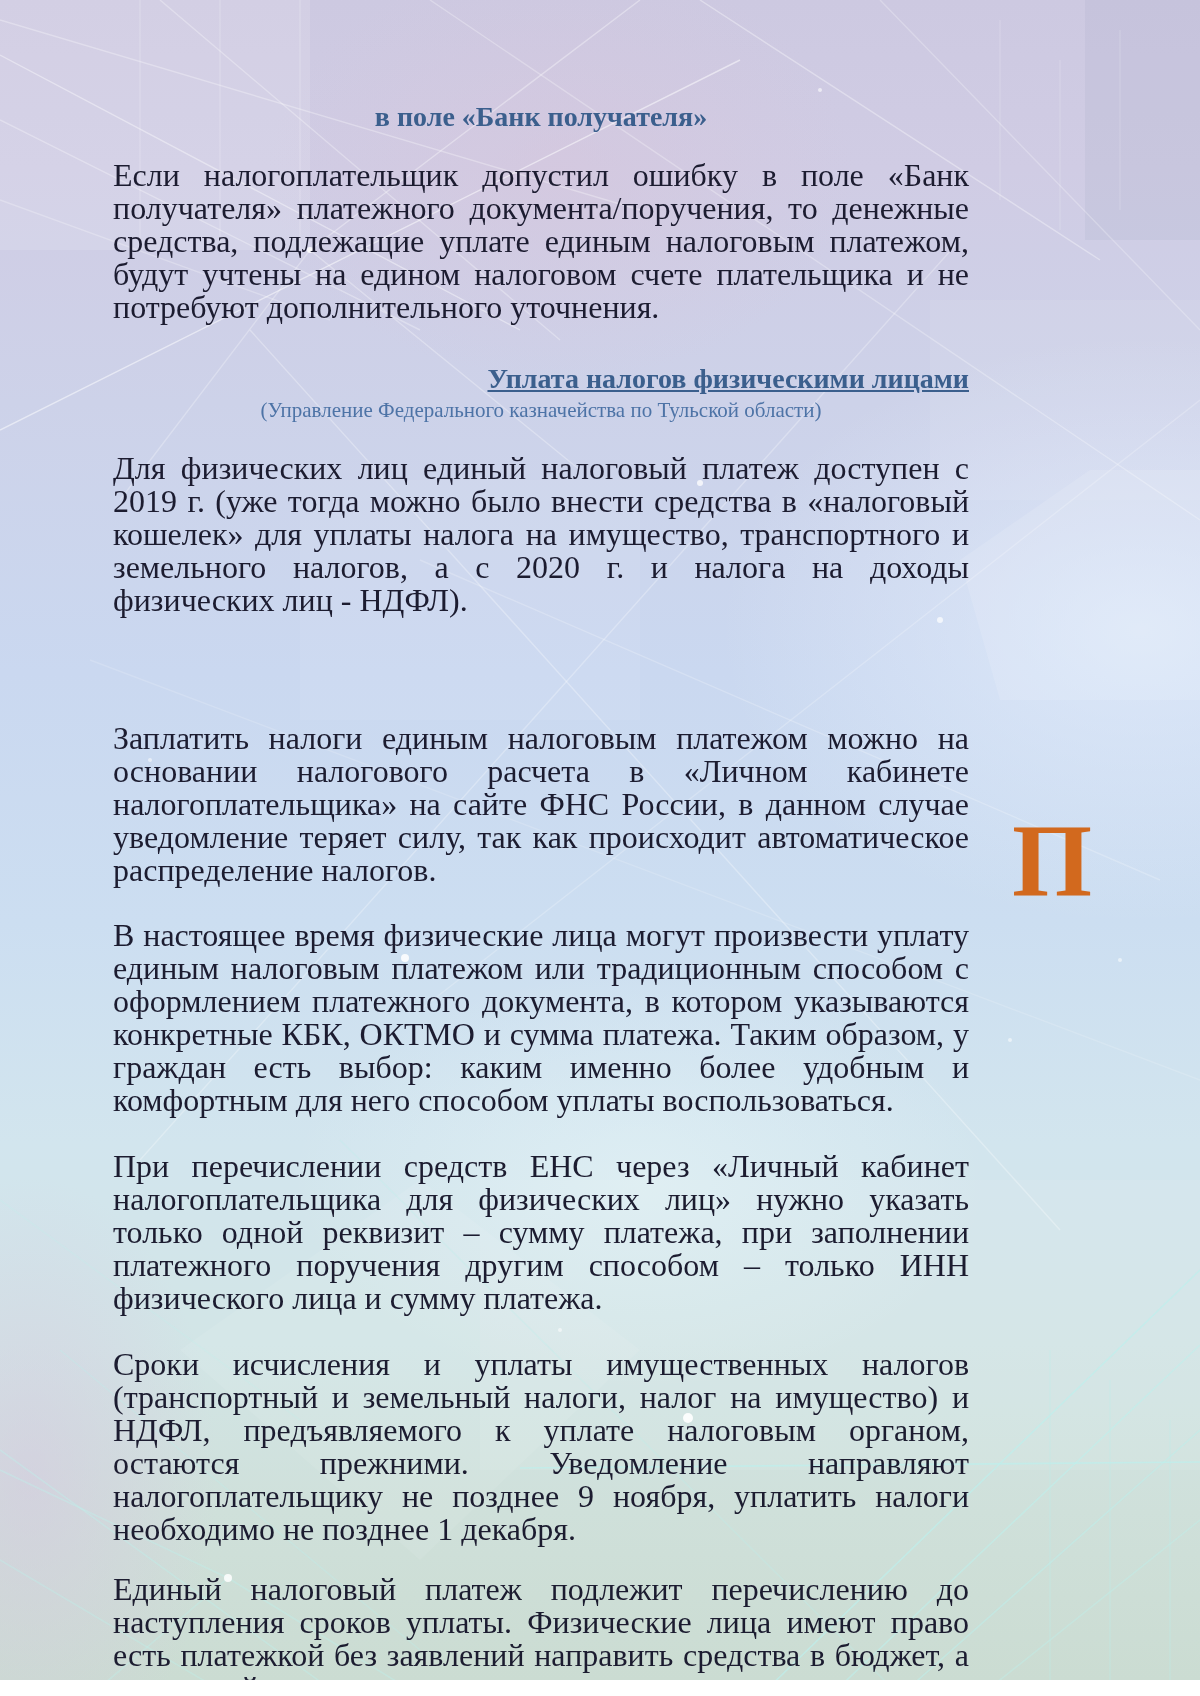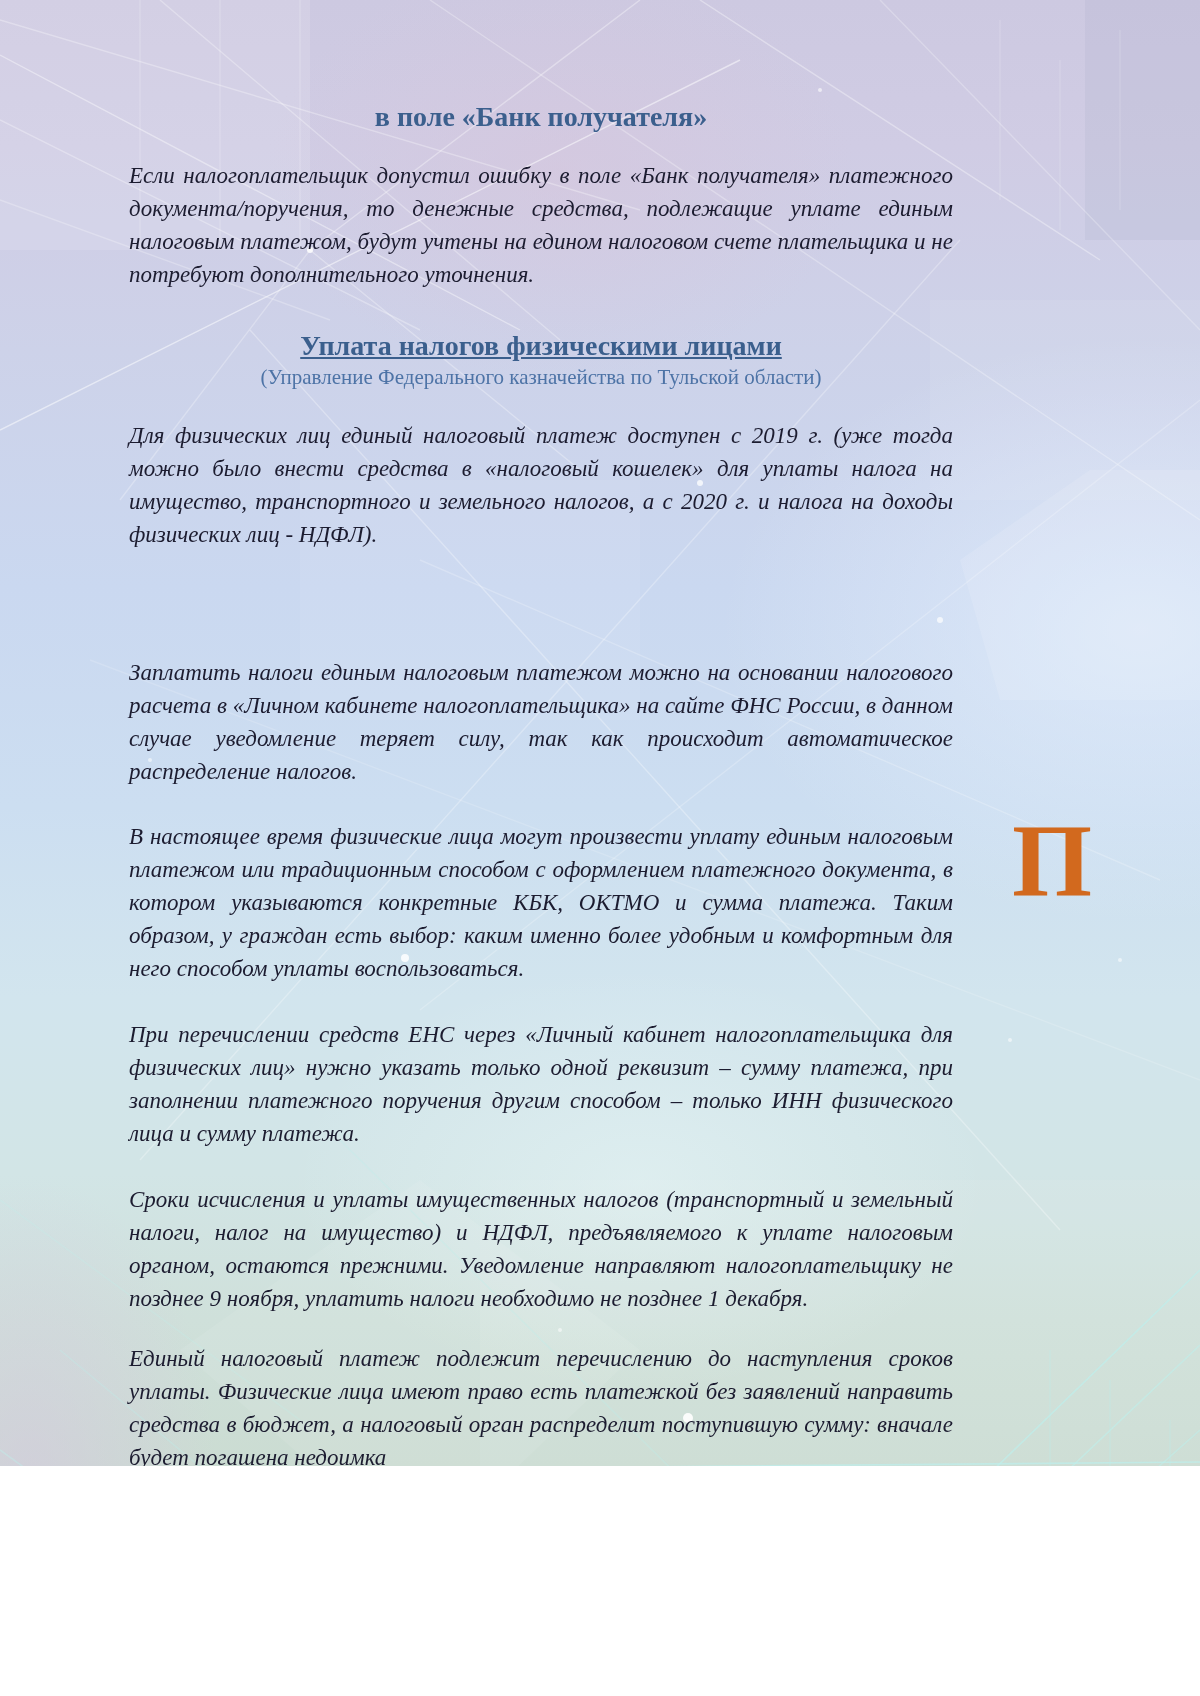--- a/index.html
+++ b/index.html
@@ -3,21 +3,21 @@
 <meta charset="utf-8">
 <style>
   html, body { margin: 0; padding: 0; }
   body {
     width: 1200px;
     font-family: "Liberation Serif", "DejaVu Serif", serif;
   }
   .page {
     position: relative;
     width: 1200px;
-    height: 1466px;
+    height: 1680px;
     overflow: hidden;
     background:
       radial-gradient(ellipse 420px 300px at 560px 170px, rgba(215,198,220,0.55), rgba(215,198,220,0) 70%),
       radial-gradient(ellipse 260px 420px at 30px 1480px, rgba(214,198,224,0.55), rgba(214,198,224,0) 72%),
       radial-gradient(ellipse 600px 420px at 1140px 630px, rgba(230,240,253,0.65), rgba(230,240,253,0) 70%),
       radial-gradient(ellipse 500px 300px at 640px 1180px, rgba(235,248,250,0.45), rgba(235,248,250,0) 70%),
       linear-gradient(180deg,
         #cdc9e1 0%, #d0cce4 10%, #cdd2e9 24%, #cad8f0 40%,
         #ccdef1 55%, #d2e5ee 68%, #d2e5e6 80%, #cfe0da 90%, #cbdcd2 100%);
   }
@@ -35,34 +35,33 @@
   }
   .h1 {
     margin: 100px 0 0 0;
     font-size: 28px;
     line-height: 34px;
     font-weight: bold;
     text-align: center;
     color: var(--heading, #3b5f8d);
   }
   .body-par {
-    margin: 16px;
-    font-size: 23px;
+    margin: 0;
+    font-size: 32px;
     line-height: 33px;
     text-align: justify;
     color: var(--body-text, #1c1c30);
-    font-style: italic;
   }
   .intro   { margin-top: 25px; }
   .h2 {
     margin: 38px 0 0 0;
     font-size: 28px;
     line-height: 34px;
     font-weight: bold;
-    text-align: center;
+    text-align: right;
     text-decoration: underline;
     color: var(--heading, #3b5f8d);
   }
   .sub {
     margin: 0;
     font-size: 21px;
     line-height: 29px;
     text-align: center;
     color: var(--subtitle, #4d73a6);
   }

